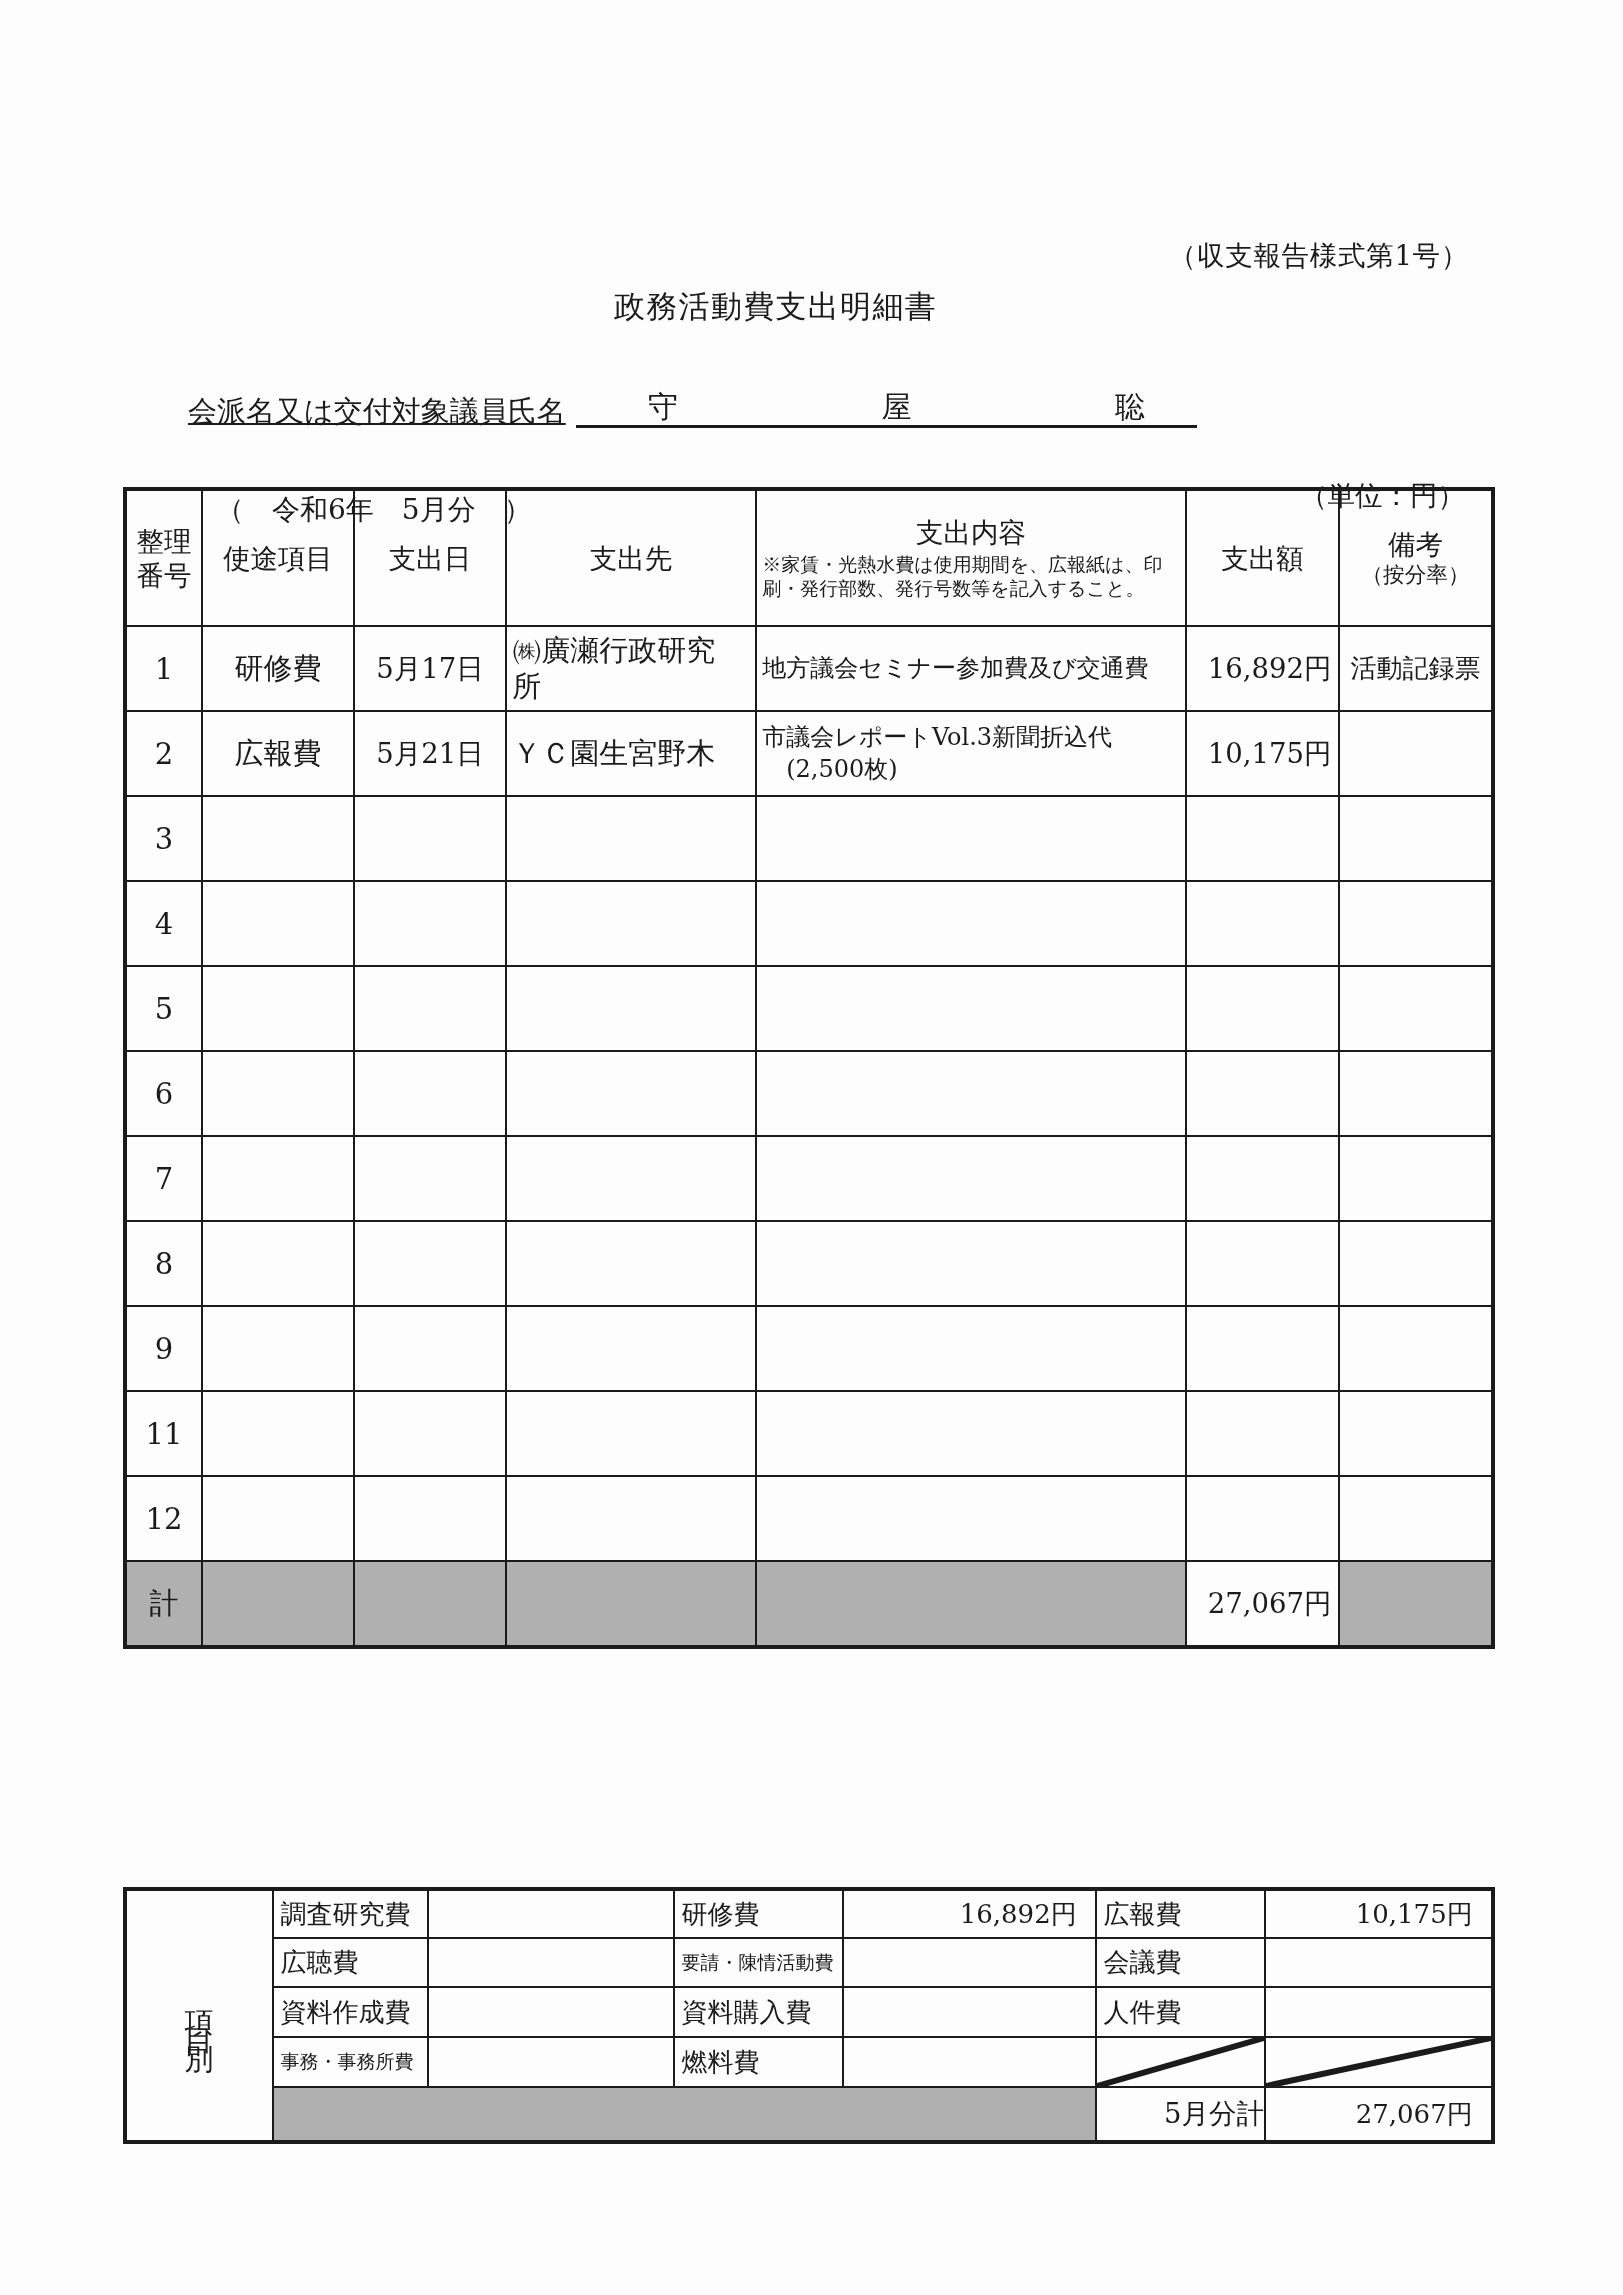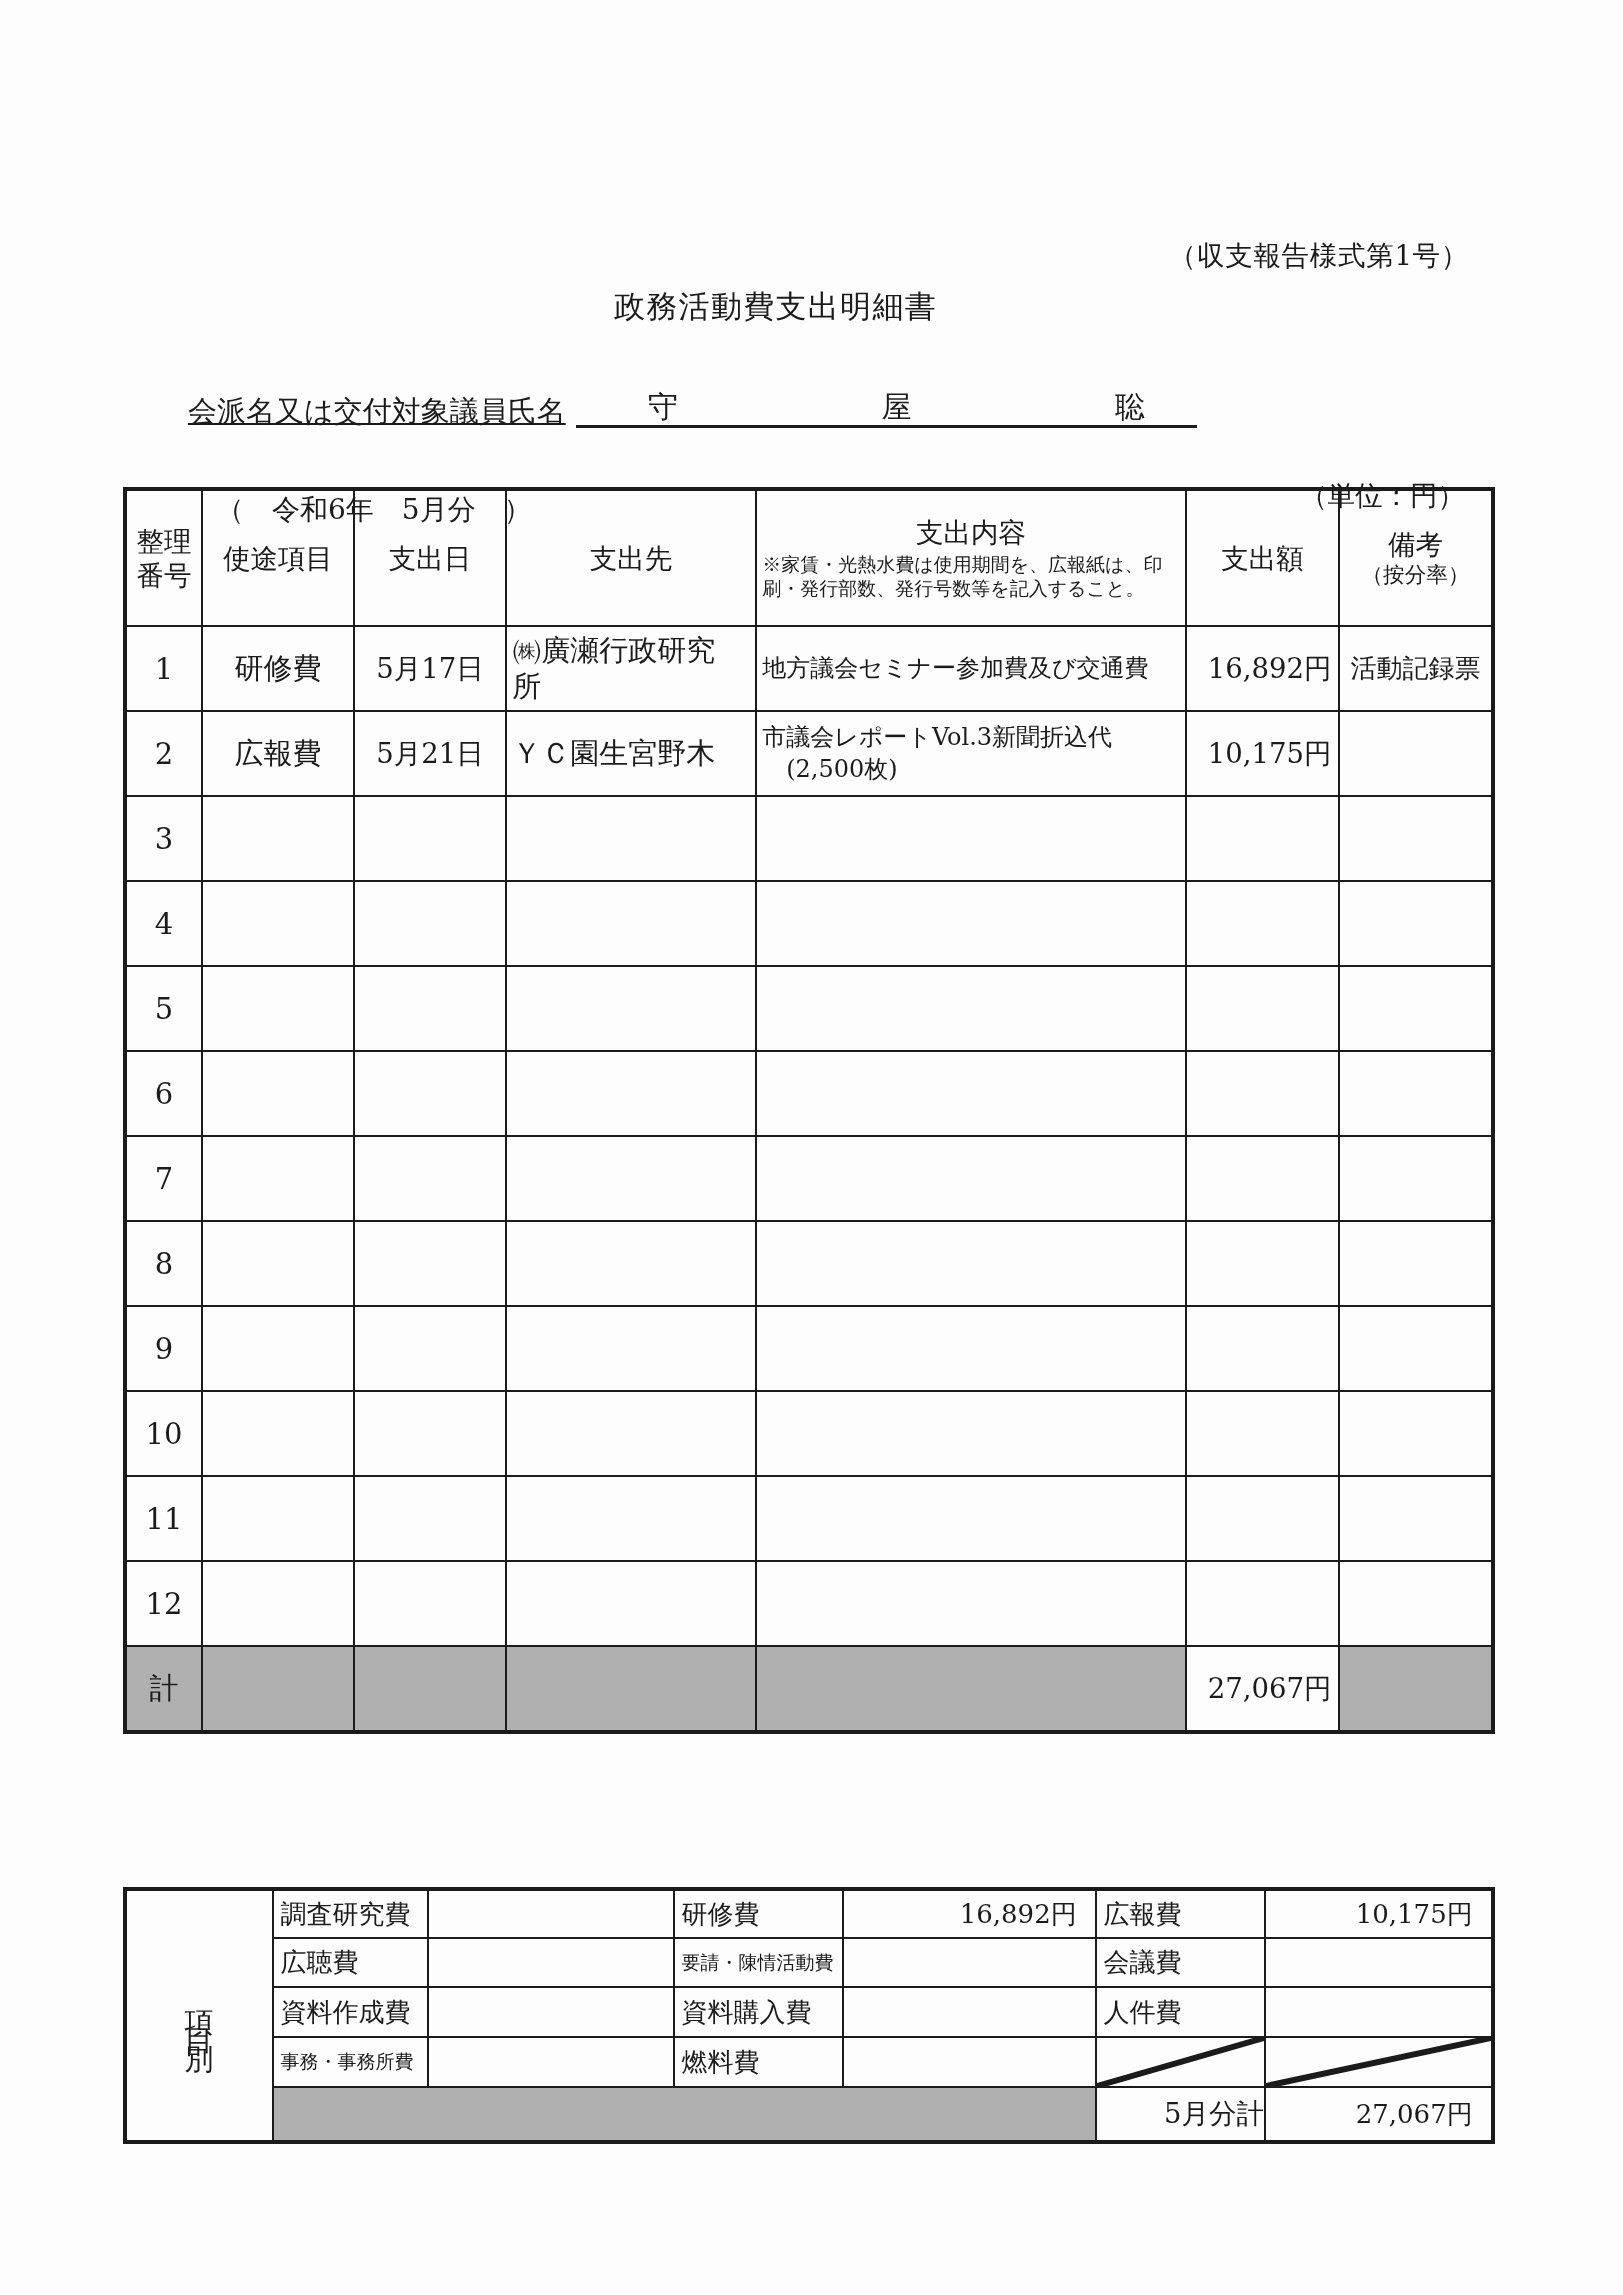--- a/index.html
+++ b/index.html
@@ -190,29 +190,20 @@
       <tr class="h-row">
         <td class="c-center cell-no">9</td>
         <td class="c-center cell-cat"></td>
         <td class="c-center cell-date"></td>
         <td class="c-left cell-payee"></td>
         <td class="c-left cell-detail"></td>
         <td class="c-right cell-amount"></td>
         <td class="cell-remarks"></td>
       </tr>
       <tr class="h-row">
-        <td class="c-center cell-no">10</td>
-        <td class="c-center cell-cat"></td>
-        <td class="c-center cell-date"></td>
-        <td class="c-left cell-payee"></td>
-        <td class="c-left cell-detail"></td>
-        <td class="c-right cell-amount"></td>
-        <td class="cell-remarks"></td>
-      </tr>
-      <tr class="h-row">
         <td class="c-center cell-no">11</td>
         <td class="c-center cell-cat"></td>
         <td class="c-center cell-date"></td>
         <td class="c-left cell-payee"></td>
         <td class="c-left cell-detail"></td>
         <td class="c-right cell-amount"></td>
         <td class="cell-remarks"></td>
       </tr>
       <tr class="h-row">
         <td class="c-center cell-no">12</td>

